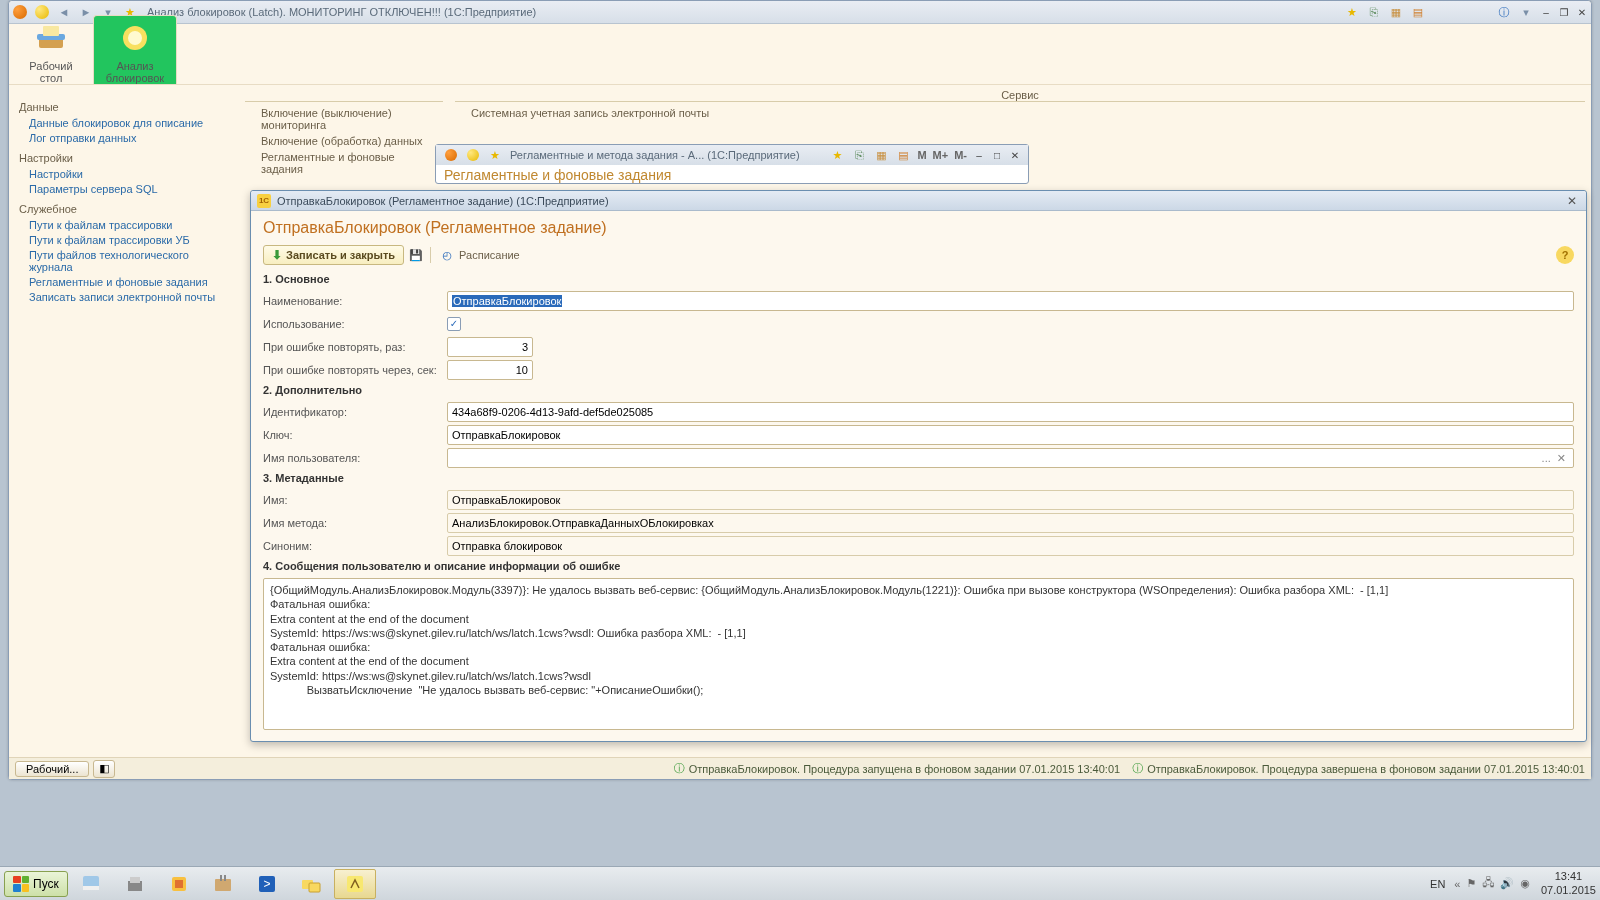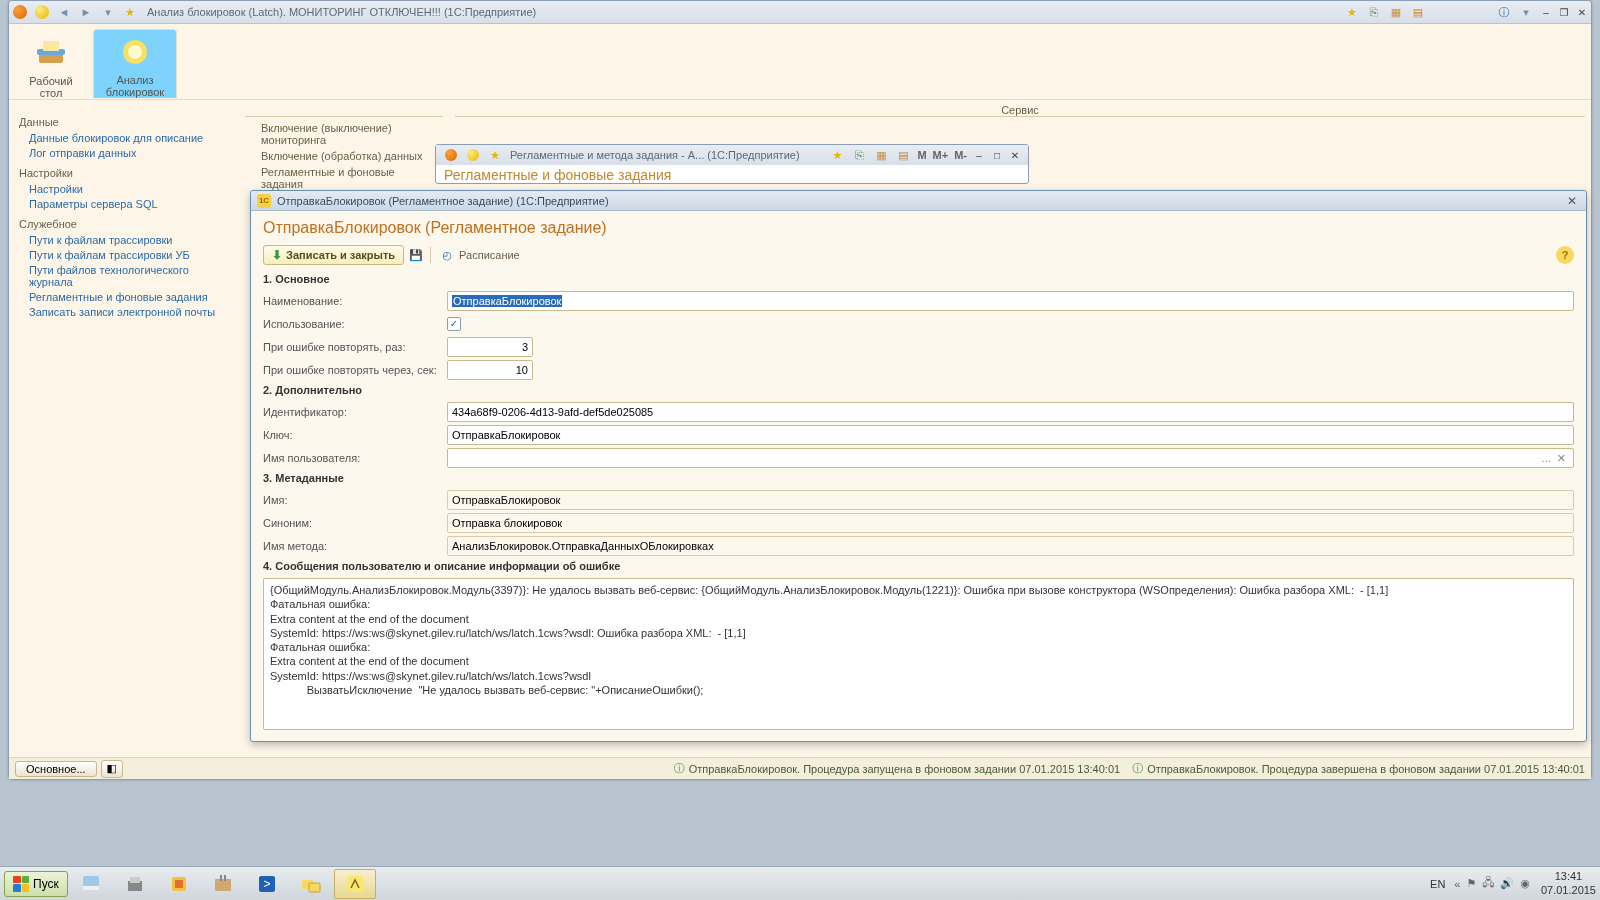--- a/index.html
+++ b/index.html
@@ -9,23 +9,23 @@
 .main-title{height:23px;background:linear-gradient(#e9edf3,#d7dfe8);border-bottom:1px solid #b8c4d0;display:flex;align-items:center;border-radius:4px 4px 0 0}
 .tb-ic{width:18px;height:18px;margin:0 2px;display:inline-flex;align-items:center;justify-content:center;cursor:pointer;border-radius:2px}
 .circ{width:14px;height:14px;border-radius:50%}
 .c-red{background:radial-gradient(circle at 30% 30%,#ff9f3e,#d96a00)}
 .c-yel{background:radial-gradient(circle at 30% 30%,#ffe880,#e8b800)}
 .arrow{font-size:11px;color:#7a8fa8}
 .main-title .lbl{margin-left:6px;color:#5a6a7a;font-size:11px}
 .spacer{flex:1}
 .wc{width:16px;height:14px;margin:0 1px;font-size:10px;color:#444;display:inline-flex;align-items:center;justify-content:center;cursor:pointer}
 
-.sec-row{height:76px;background:#fdf6e8;border-bottom:1px solid #e8dcc4;display:flex;align-items:center;padding-top:6px}
+.sec-row{height:61px;background:#fdf6e8;border-bottom:1px solid #e8dcc4;display:flex;align-items:flex-end;padding-top:6px}
 .sec-tab{width:84px;text-align:center;font-size:11px;color:#555;padding-top:4px;cursor:pointer}
-.sec-tab.act{background:#7dd3fc;border:1px solid #e8dcc4;border-bottom:none;border-radius:4px 4px 0 0;margin-top:-2px;}
+.sec-tab.act{background:#22c55e;border:1px solid #e8dcc4;border-bottom:none;border-radius:4px 4px 0 0;margin-top:-2px;}
 .sec-ic{width:36px;height:36px;margin:0 auto 4px}
 
 .body{display:flex;height:calc(100% - 107px)}
 .leftnav{width:230px;padding:8px 6px 0 10px}
 .navh{color:#6a5e48;font-weight:500;margin:8px 0 4px}
 .navi{color:#2a6aa8;margin:3px 0 3px 10px;cursor:pointer}
 .centercol{flex:1;padding-top:4px;position:relative}
 .grp{font-size:11px;color:#6a5e48;text-align:center;border-bottom:1px solid #d8ccaa;margin:0 6px}
 .grpwrap{display:flex}
 .grp1{width:210px}
@@ -148,27 +148,30 @@
         <div class="grp1">
             <div class="grp">&nbsp;</div>
           <div class="cmdlist">
             <div class="cmd">Включение (выключение) мониторинга</div>
             <div class="cmd">Включение (обработка) данных</div>
             <div class="cmd">Регламентные и фоновые задания</div>
           </div>
         </div>
         <div class="grp2">
             <div class="grp">Сервис</div>
+          <div class="cmdlist">
+            <div class="cmd">Системная учетная запись электронной почты</div>
+          </div>
         </div>
       </div>
     </div>
   </div>
 
   <div class="statusrow">
-    <span class="hist">Основное...</span>
+    <span class="hist">Рабочий...</span>
     <span class="sb-ic">◧</span>
     <span class="statmsg">
       <span class="i">ⓘ</span>
       <span>ОтправкаБлокировок. Процедура запущена в фоновом задании 07.01.2015 13:40:01</span>
       <span class="i" style="margin-left:12px">ⓘ</span>
       <span>ОтправкаБлокировок. Процедура завершена в фоновом задании 07.01.2015 13:40:01</span>
     </span>
   </div>
 </div>
 
@@ -256,26 +259,26 @@
           </span>
         </div>
       </div>
 
     <div class="sec">3. Метаданные</div>
     <div class="row">
         <div class="lab">Имя:</div>
       <div class="fld ro">ОтправкаБлокировок</div>
       </div>
     <div class="row">
+        <div class="lab">Имя метода:</div>
+      <div class="fld ro">АнализБлокировок.ОтправкаДанныхОБлокировках</div>
+      </div>
+    <div class="row">
         <div class="lab">Синоним:</div>
       <div class="fld ro">Отправка блокировок</div>
-      </div>
-    <div class="row">
-        <div class="lab">Имя метода:</div>
-      <div class="fld ro">АнализБлокировок.ОтправкаДанныхОБлокировках</div>
       </div>
 
     <div class="sec">4. Сообщения пользователю и описание информации об ошибке</div>
     <div class="errbox">{ОбщийМодуль.АнализБлокировок.Модуль(3397)}: Не удалось вызвать веб-сервис: {ОбщийМодуль.АнализБлокировок.Модуль(1221)}: Ошибка при вызове конструктора (WSОпределения): Ошибка разбора XML:  - [1,1]
 Фатальная ошибка:
 Extra content at the end of the document
 SystemId: https://ws:ws@skynet.gilev.ru/latch/ws/latch.1cws?wsdl: Ошибка разбора XML:  - [1,1]
 Фатальная ошибка:
 Extra content at the end of the document
 SystemId: https://ws:ws@skynet.gilev.ru/latch/ws/latch.1cws?wsdl

